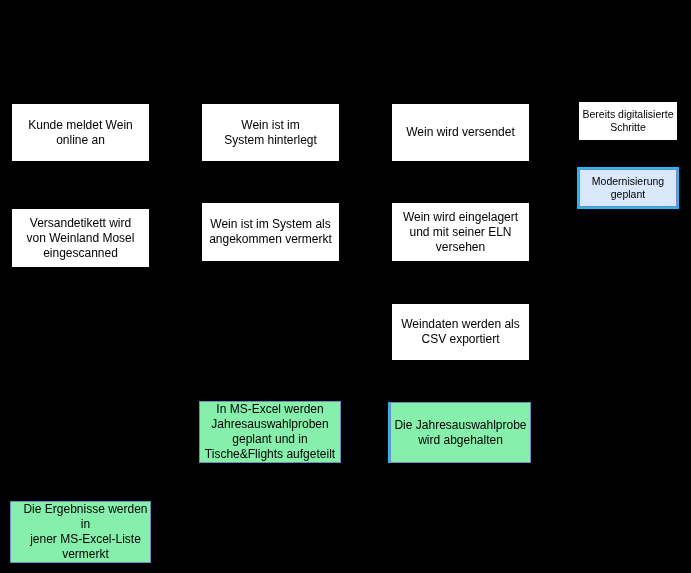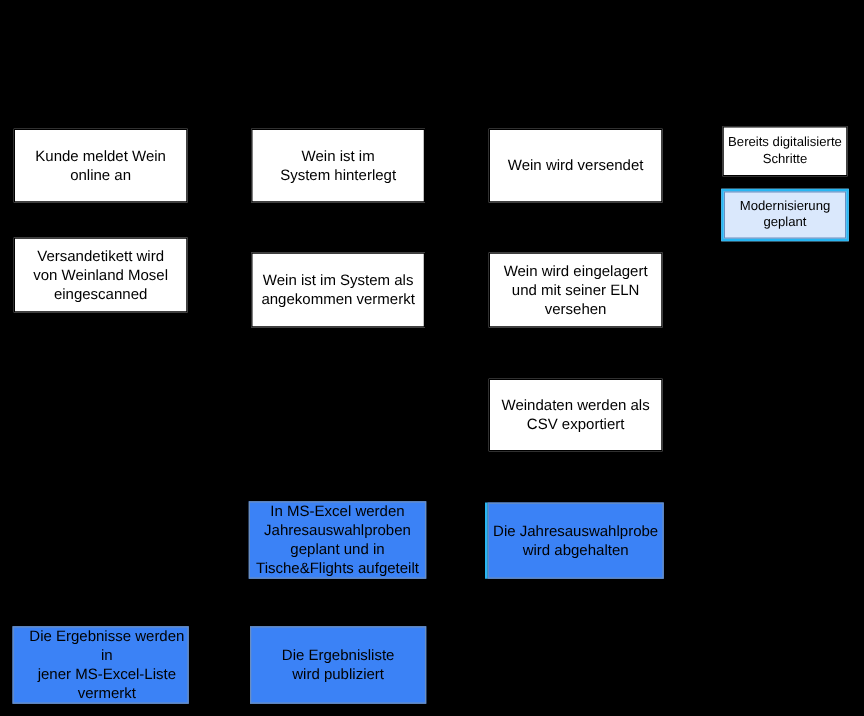--- a/index.html
+++ b/index.html
@@ -28,21 +28,21 @@
     line-height: 15px;
     white-space: pre-line;
     box-sizing: border-box;
     padding: 1px 2px;
   }
   .node.done {
     background: #ffffff;
     border: 1px solid #000000;
   }
   .node.planned {
-    background: #3b82f6;
+    background: #86efac;
     border: 1px solid #6c8ebf;
   }
   .legend-box {
     position: absolute;
     display: flex;
     align-items: center;
     justify-content: center;
     text-align: center;
     color: #000000;
     font-size: 10.5px;
@@ -81,21 +81,21 @@
 online an</span>
   </div>
   <div class="node done" style="left:201px; top:103px; width:139px; height:59px;justify-content:center;">
     <span>Wein ist im
 System hinterlegt</span>
   </div>
   <div class="node done" style="left:391px; top:103px; width:139px; height:59px;">
     <span>Wein wird versendet</span>
   </div>
 
-  <div class="node done" style="left:11px; top:190px; width:139px; height:60px;">
+  <div class="node done" style="left:11px; top:208px; width:139px; height:60px;">
     <span>Versandetikett wird
 von Weinland Mosel
 eingescanned</span>
   </div>
   <div class="node done" style="left:201px; top:202px; width:139px; height:60px;">
     <span>Wein ist im System als
 angekommen vermerkt</span>
   </div>
   <div class="node done" style="left:391px; top:303px; width:139px; height:58px;">
     <span>Weindaten werden als
@@ -120,27 +120,23 @@
   </div>
 
   <div class="selection-line" style="left:388px; top:402px; height:61px;"></div>
   <div class="arrow-remnant" style="left:384px; top:431px;"></div>
 
   <div class="node planned" style="left:10px; top:501px; width:141px; height:62px;padding-left:12px;">
     <span>Die Ergebnisse werden in
 jener MS-Excel-Liste
 vermerkt</span>
   </div>
-  <div class="node planned" style="left:200px; top:501px; width:141px; height:62px;">
-    <span>Die Ergebnisliste
-wird publiziert</span>
-  </div>
 
   <div class="legend-box done" style="left:578px; top:101px; width:100px; height:40px;">
     <span>Bereits digitalisierte
 Schritte</span>
   </div>
-  <div class="legend-box planned" style="left:577px; top:151px; width:102px; height:42px;">
+  <div class="legend-box planned" style="left:577px; top:167px; width:102px; height:42px;">
     <span>Modernisierung
 geplant</span>
   </div>
 
 </div>
 
 </body></html>

